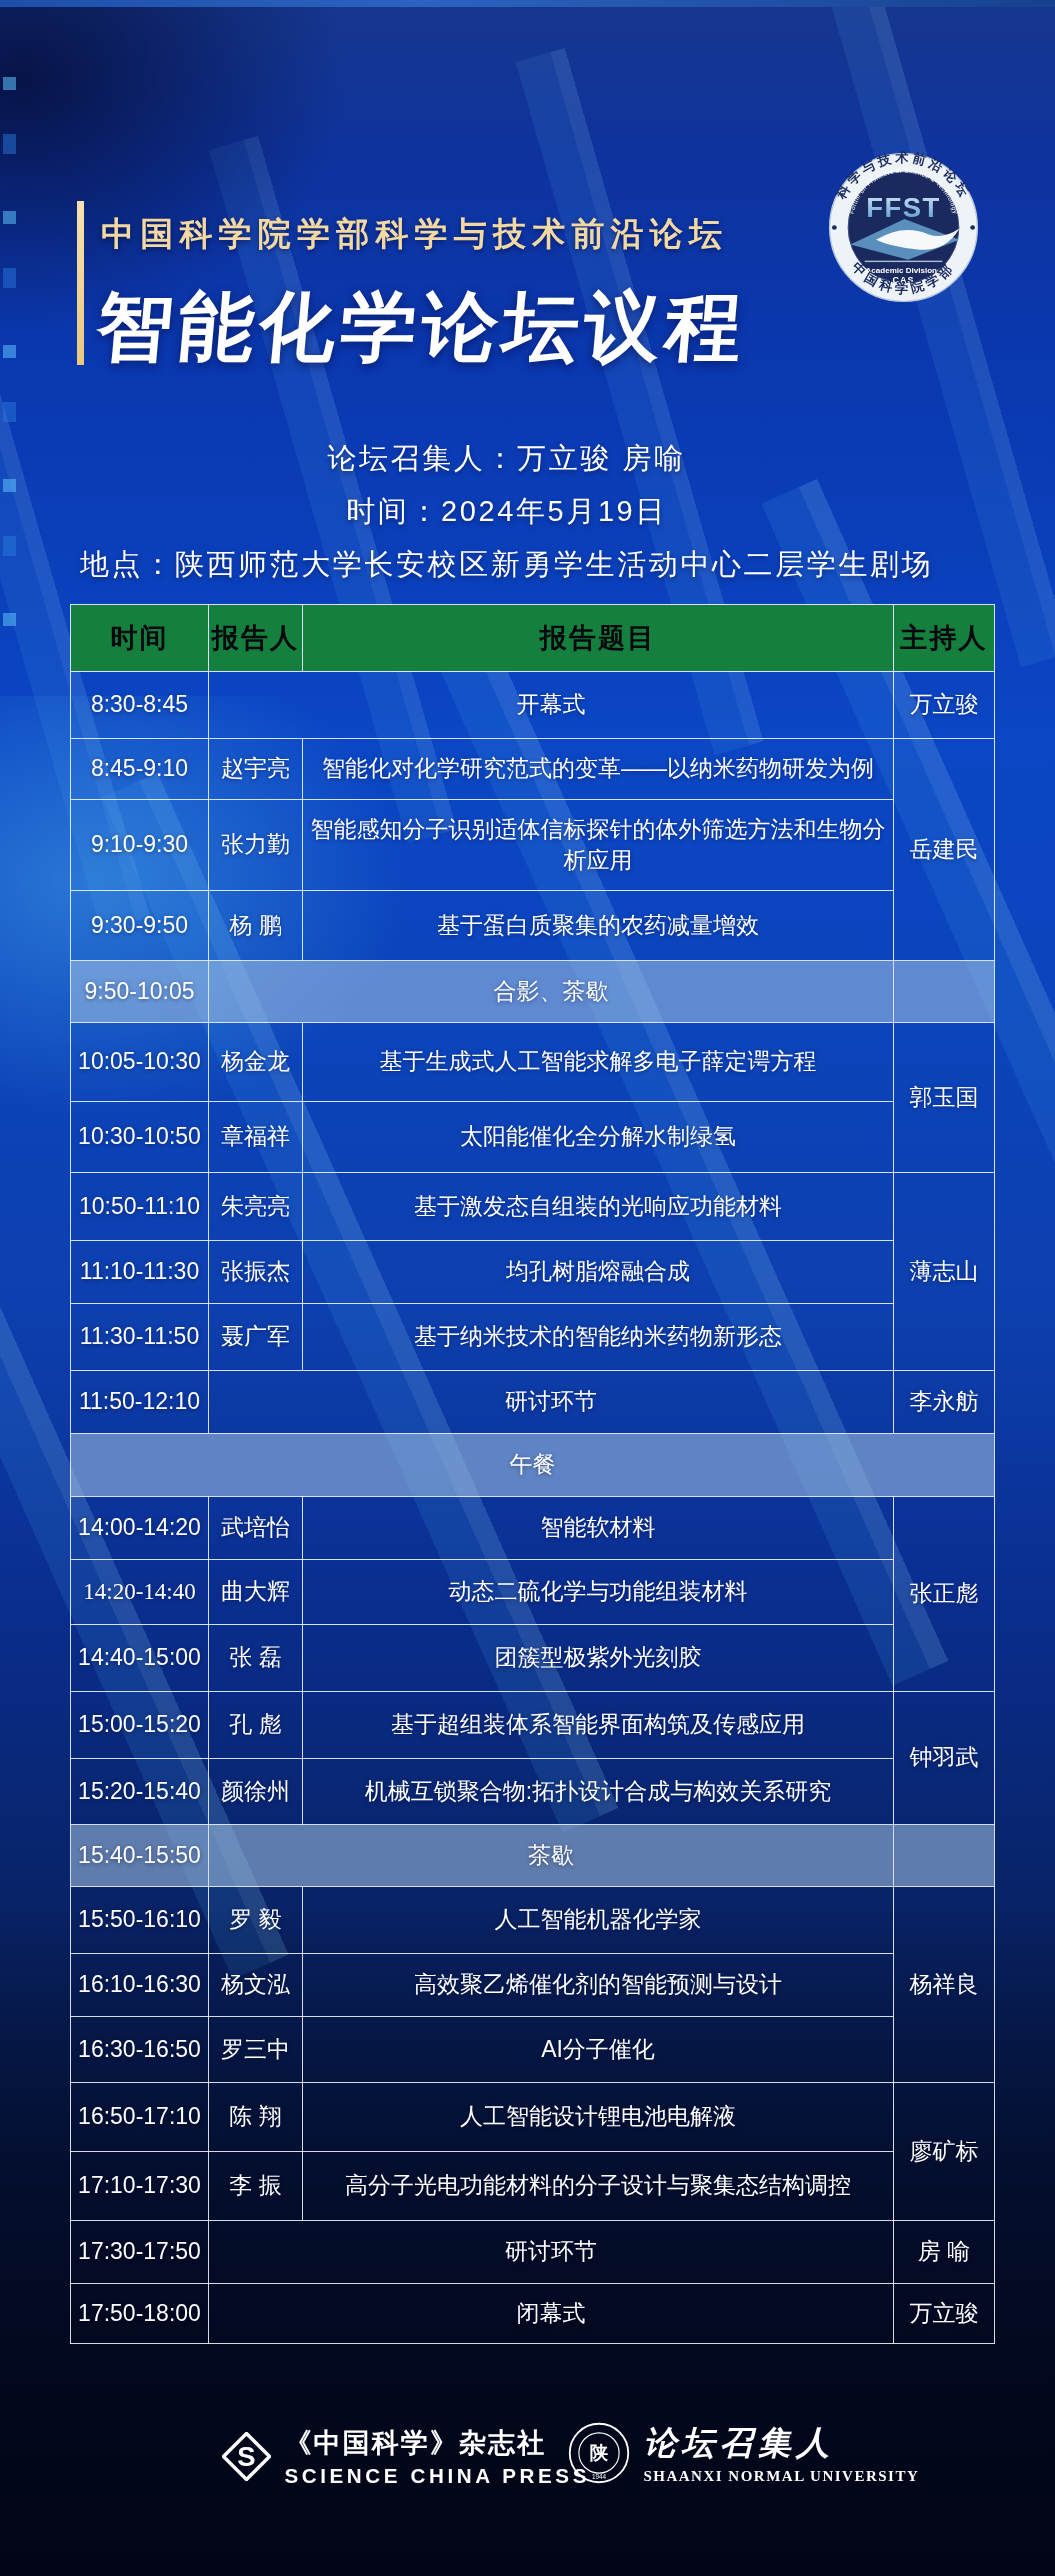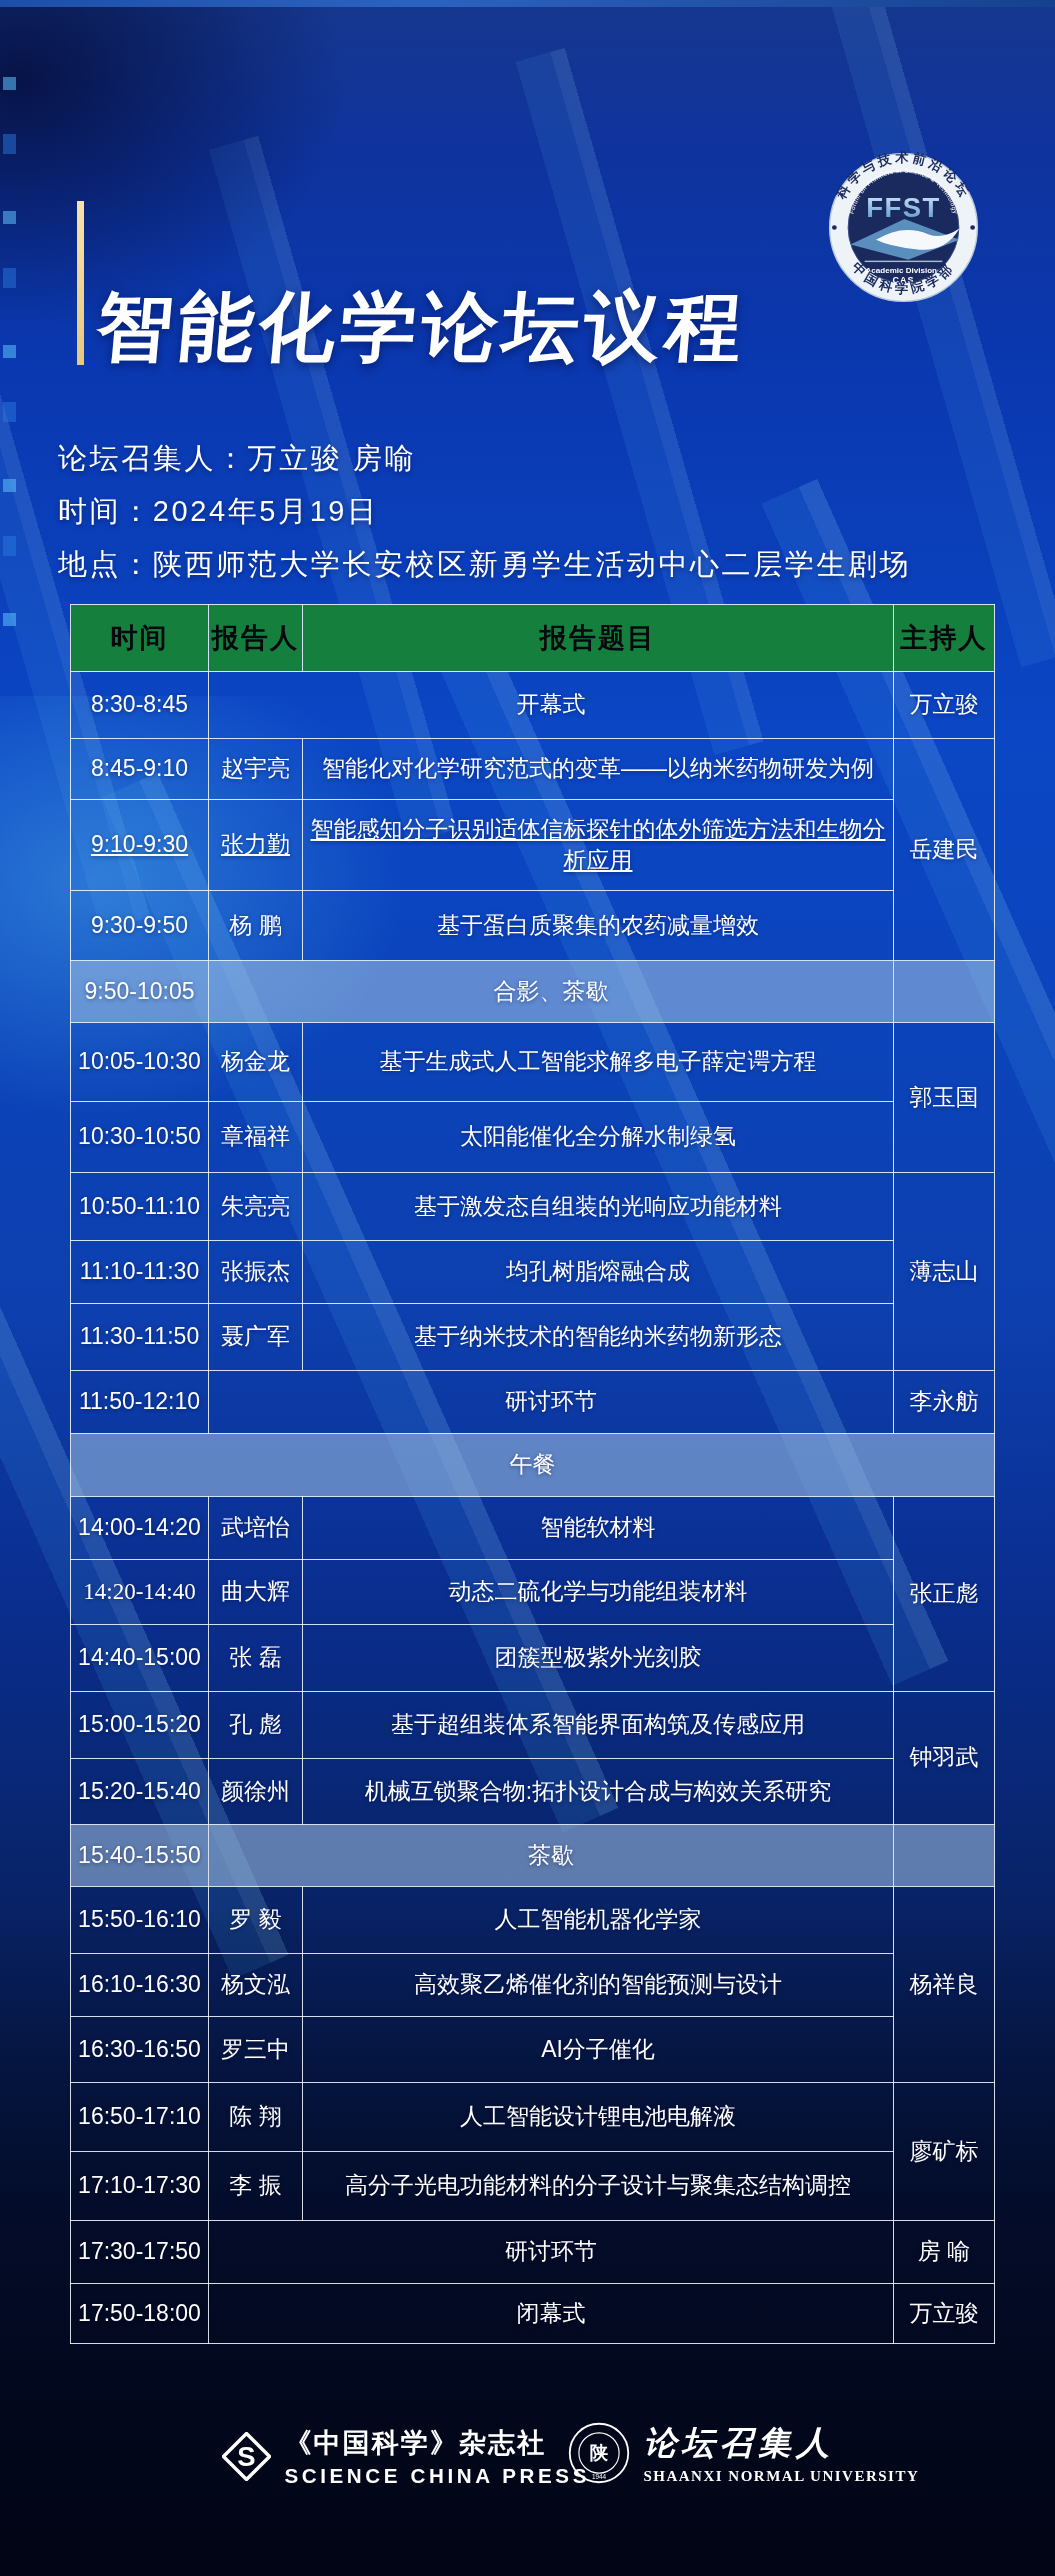--- a/index.html
+++ b/index.html
@@ -27,21 +27,21 @@
   
   .gold-bar{position:absolute;left:77px;top:201px;width:7.2px;height:164px;
     background:linear-gradient(180deg,#f6e2ae,#e9c87e);}
   .series-title{position:absolute;left:101px;top:212px;font-size:33px;font-weight:700;
     letter-spacing:6.2px;color:#f2d9a2;text-shadow:0 1.5px 5.2px rgba(0,0,40,.5);white-space:nowrap;}
   .main-title{position:absolute;left:97px;top:277px;margin:0;font-size:76px;font-weight:800;
     letter-spacing:5.2px;color:#ffffff;transform:skewX(-5deg);
     text-shadow:0 3.1px 9.3px rgba(0,10,60,.55);white-space:nowrap;}
   .ffst-logo{position:absolute;left:823px;top:147px;width:161px;height:161px;}
   
-  .info{position:absolute;left:58px;top:432px;}
+  .info{position:absolute;left:80px;top:432px;text-align:center;}
   .info-line{font-size:29px;letter-spacing:2.6px;color:#fff;line-height:53px;white-space:nowrap;
     text-shadow:0 1.5px 5.2px rgba(0,10,50,.5);}
   
   table.agenda{position:absolute;left:70px;top:604px;width:924px;border-collapse:collapse;
     table-layout:fixed;}
   .agenda col.c-time{width:138px;} .agenda col.c-speaker{width:94px;}
   .agenda col.c-title{width:591px;} .agenda col.c-chair{width:101px;}
   .agenda th,.agenda td{border:1px solid rgba(242,248,255,.88);text-align:center;
     vertical-align:middle;padding:1px 2.1px;overflow:hidden;}
   .agenda th{height:64px;background:#15803d;color:#06070f;font-size:27px;font-weight:700;
@@ -71,20 +71,21 @@
   <div class="bg-base"></div>
   <div class="bg-streaks-top"></div>
   <div class="bg-streaks-mid"></div>
   <div class="bg-glow-left"></div>
   <div class="bg-dark-topleft"></div>
   <div class="bg-dark-bottom"></div>
   <div class="bg-noise-left"></div>
   <div class="top-strip"></div>
 
   <div class="gold-bar"></div>
+  <div class="series-title">中国科学院学部科学与技术前沿论坛</div>
   <h1 class="main-title">智能化学论坛议程</h1>
 
   <svg class="ffst-logo" viewBox="0 0 340 340">
     <defs>
       <linearGradient id="ffstGrad" x1="0" y1="0" x2="0" y2="1">
         <stop offset="0" stop-color="#d7e9f7"></stop>
           <stop offset="1" stop-color="#4f95cc"></stop>
       </linearGradient>
       <path id="arcTop" d="M 40 123 A 138 138 0 0 1 300 123"></path>
       <path id="arcEn" d="M 63 161 A 107 107 0 0 1 277 161"></path>
@@ -138,21 +139,21 @@
           <td class="cell-time">8:30-8:45</td>
           <td colspan="2">开幕式</td>
           <td rowspan="1">万立骏</td>
         </tr>
         <tr style="height: 61px;">
           <td class="cell-time">8:45-9:10</td>
           <td>赵宇亮</td>
           <td>智能化对化学研究范式的变革——以纳米药物研发为例</td>
           <td rowspan="3">岳建民</td>
         </tr>
-        <tr style="height: 91px; text-decoration: underline;">
+        <tr style="height: 91px;">
           <td class="cell-time">9:10-9:30</td>
           <td>张力勤</td>
           <td>智能感知分子识别适体信标探针的体外筛选方法和生物分析应用</td>
         </tr>
         <tr style="height: 70px;">
           <td class="cell-time">9:30-9:50</td>
           <td>杨 鹏</td>
           <td>基于蛋白质聚集的农药减量增效</td>
         </tr>
         <tr class="row-break" style="height: 62px;">

